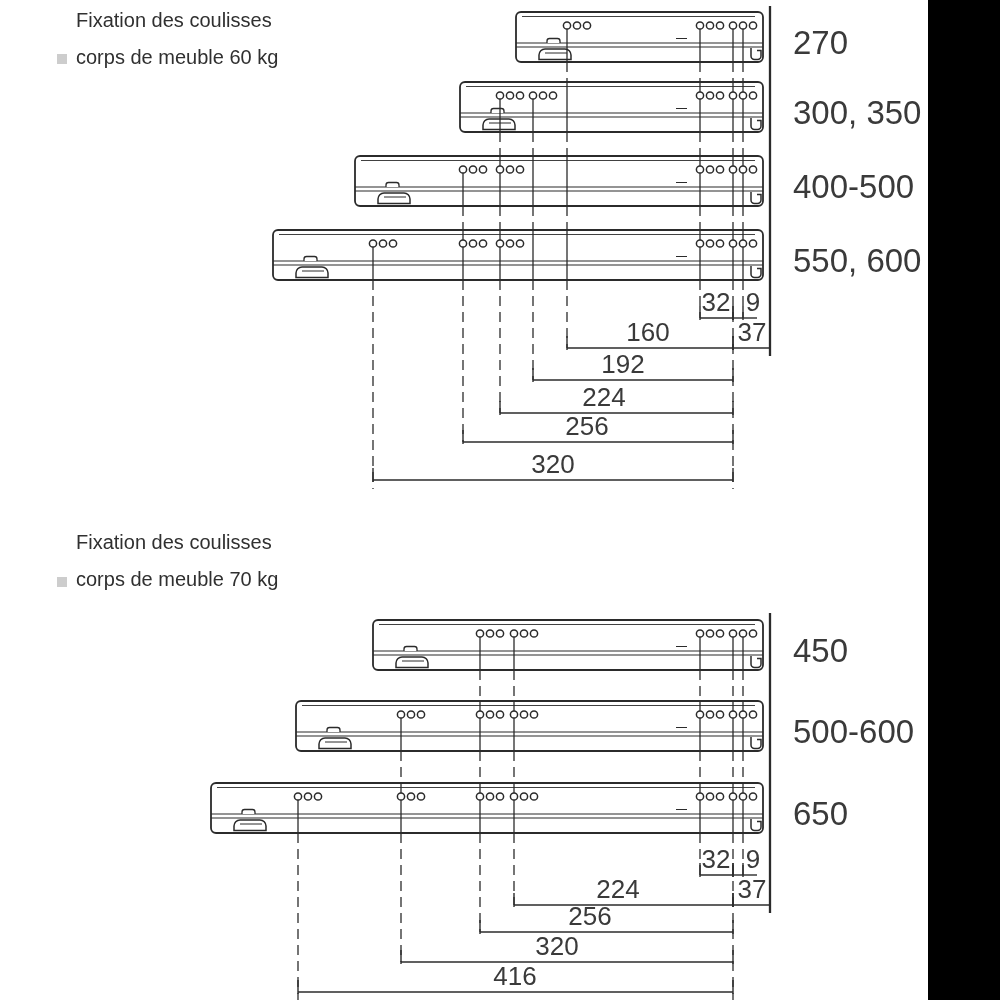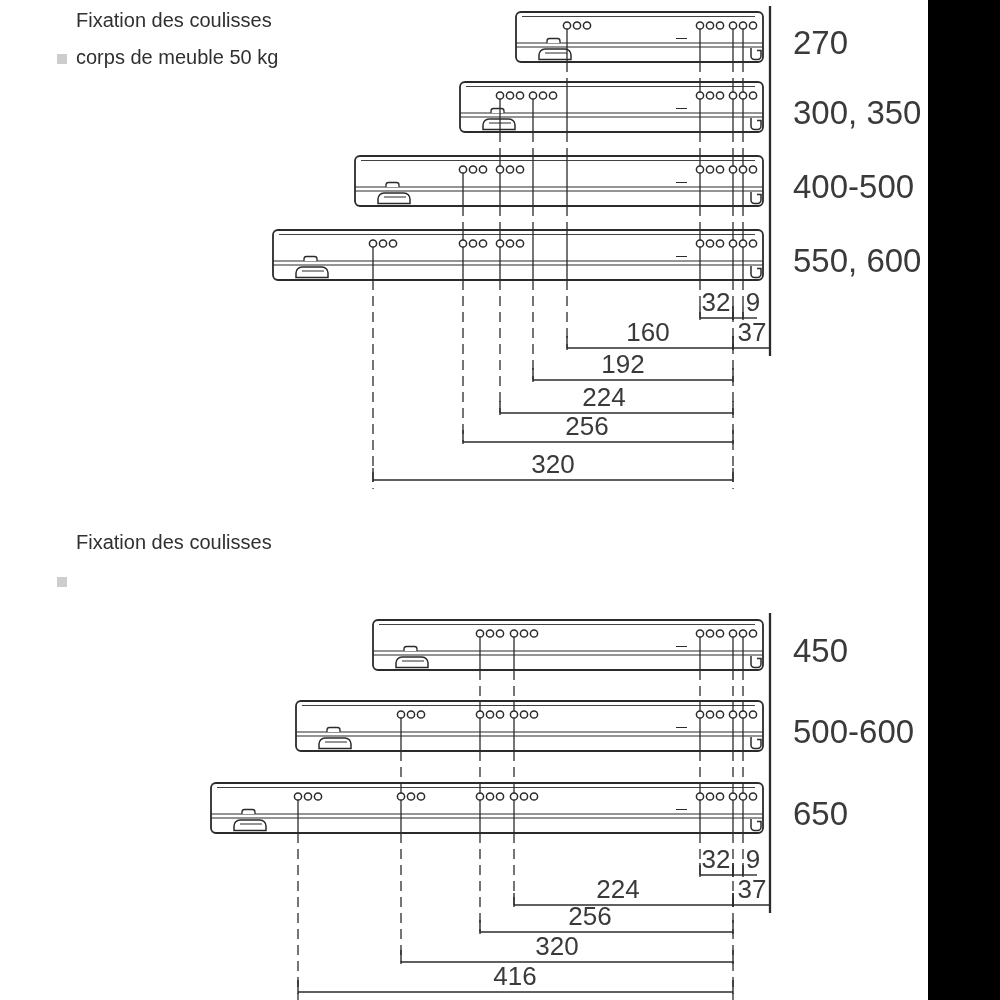--- a/index.html
+++ b/index.html
@@ -409,24 +409,25 @@
         </g>
         <line x1="770" y1="613" x2="770" y2="913" stroke="#2b2b2b" stroke-width="2.3"></line>
         <text x="793" y="662" font-size="33" text-anchor="start" fill="#3a3a3a">450</text>
         <text x="793" y="743" font-size="33" text-anchor="start" fill="#3a3a3a">500-600</text>
         <text x="793" y="825" font-size="33" text-anchor="start" fill="#3a3a3a">650</text>
       </g>
     </svg>
 
   <div class="section-title first">
     <div>Fixation des coulisses</div>
-    <div>corps de meuble 50 kg</div>
+    <div>corps de meuble 60 kg</div>
   </div>
 
   <div class="section-title second">
     <div>Fixation des coulisses</div>
+    <div>corps de meuble 70 kg</div>
   </div>
 
   <div class="bullet first"></div>
   <div class="bullet second"></div>
 
   <div class="edge-strip"></div>
 </div>
 
 </body></html>

